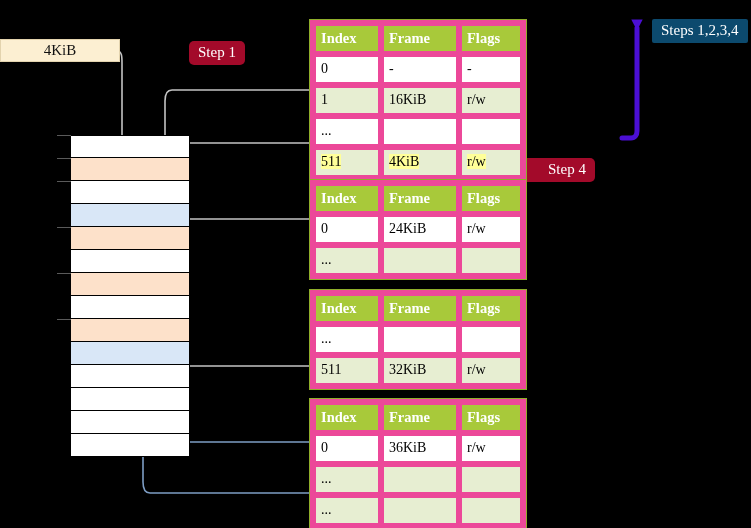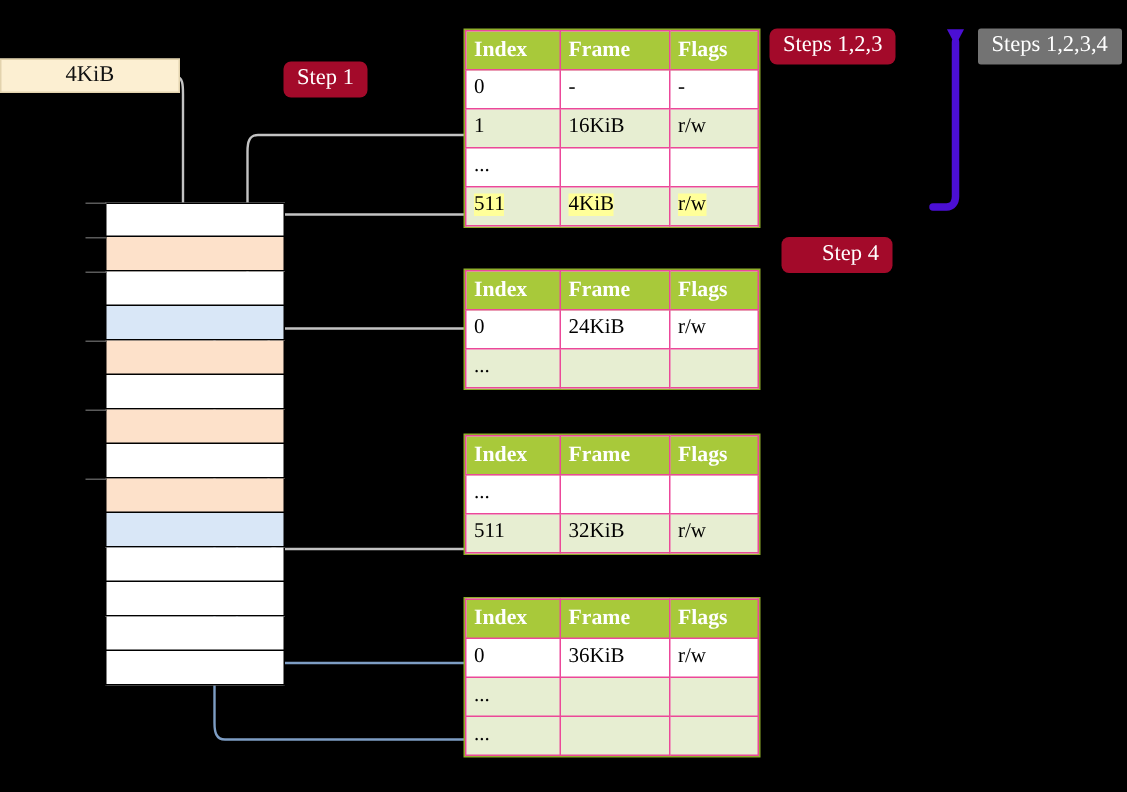--- a/index.html
+++ b/index.html
@@ -18,21 +18,21 @@
     position:absolute;
     font-family:"Liberation Serif", serif;
     font-size:15px;
     line-height:1;
     color:#ffffff;
     padding:4px 9px 5px 9px;
     border-radius:5px;
     white-space:nowrap;
   }
   .badge.red{background:#a30a2a;}
-  .badge.blue{background:#737373;border-radius:2px;}
+  .badge.blue{background:#0c4a6e;border-radius:2px;}
 
   .kib-label{
     position:absolute;
     background:#fcefd2;
     border:1px solid #e3d3ae;
     font-size:15px;
     color:#111;
     text-align:center;
     white-space:nowrap;
   }
@@ -54,21 +54,21 @@
 
   
   .ptable{
     position:absolute;
     border-collapse:collapse;
     background:#ffffff;
     font-size:14px;
     box-shadow:0 0 0 1px #8fae2a;
   }
   .ptable td,.ptable th{
-    border:1px solid #ec4899;
+    border:6px solid #ec4899;
     padding:2px 5px 3px 5px;
     text-align:left;
     height:20px;
     vertical-align:middle;
     font-weight:normal;
     white-space:nowrap;
     margin-top:30px;
   }
   .ptable th{
     background:#a8c93a;
@@ -138,21 +138,20 @@
 
     <g>
       <path d="M622,138 L631,138 C635,138 637,135 637,131 L637,28" fill="none" stroke="#4b0fd4" stroke-width="5" stroke-linecap="round" stroke-linejoin="round" marker-end="url(#apurple)"></path>
     </g>
   </svg>
 
   <div class="kib-label" style="left:0px;top:39px;width:118px;height:21px;line-height:21px;">4KiB</div>
 
   <div class="badge red" style="left:189px;top:41px;">Step 1</div>
 
-  <div class="badge red" style="left:513px;top:19px;">Steps 1,2,3</div>
 
   <div class="badge blue" style="left:652px;top:19px;">Steps 1,2,3,4</div>
 
   <div class="badge red" style="left:521px;top:158px;padding-left:27px;">Step 4</div>
 
   <div class="memcol" style="left:70px;top:135px;width:120px;" id="memcol">
       <div class="memrow first" style="height: 23px;"></div>
       <div class="memrow orange" style="height: 23px;"></div>
       <div class="memrow" style="height: 23px;"></div>
       <div class="memrow blue" style="height: 23px;"></div>

